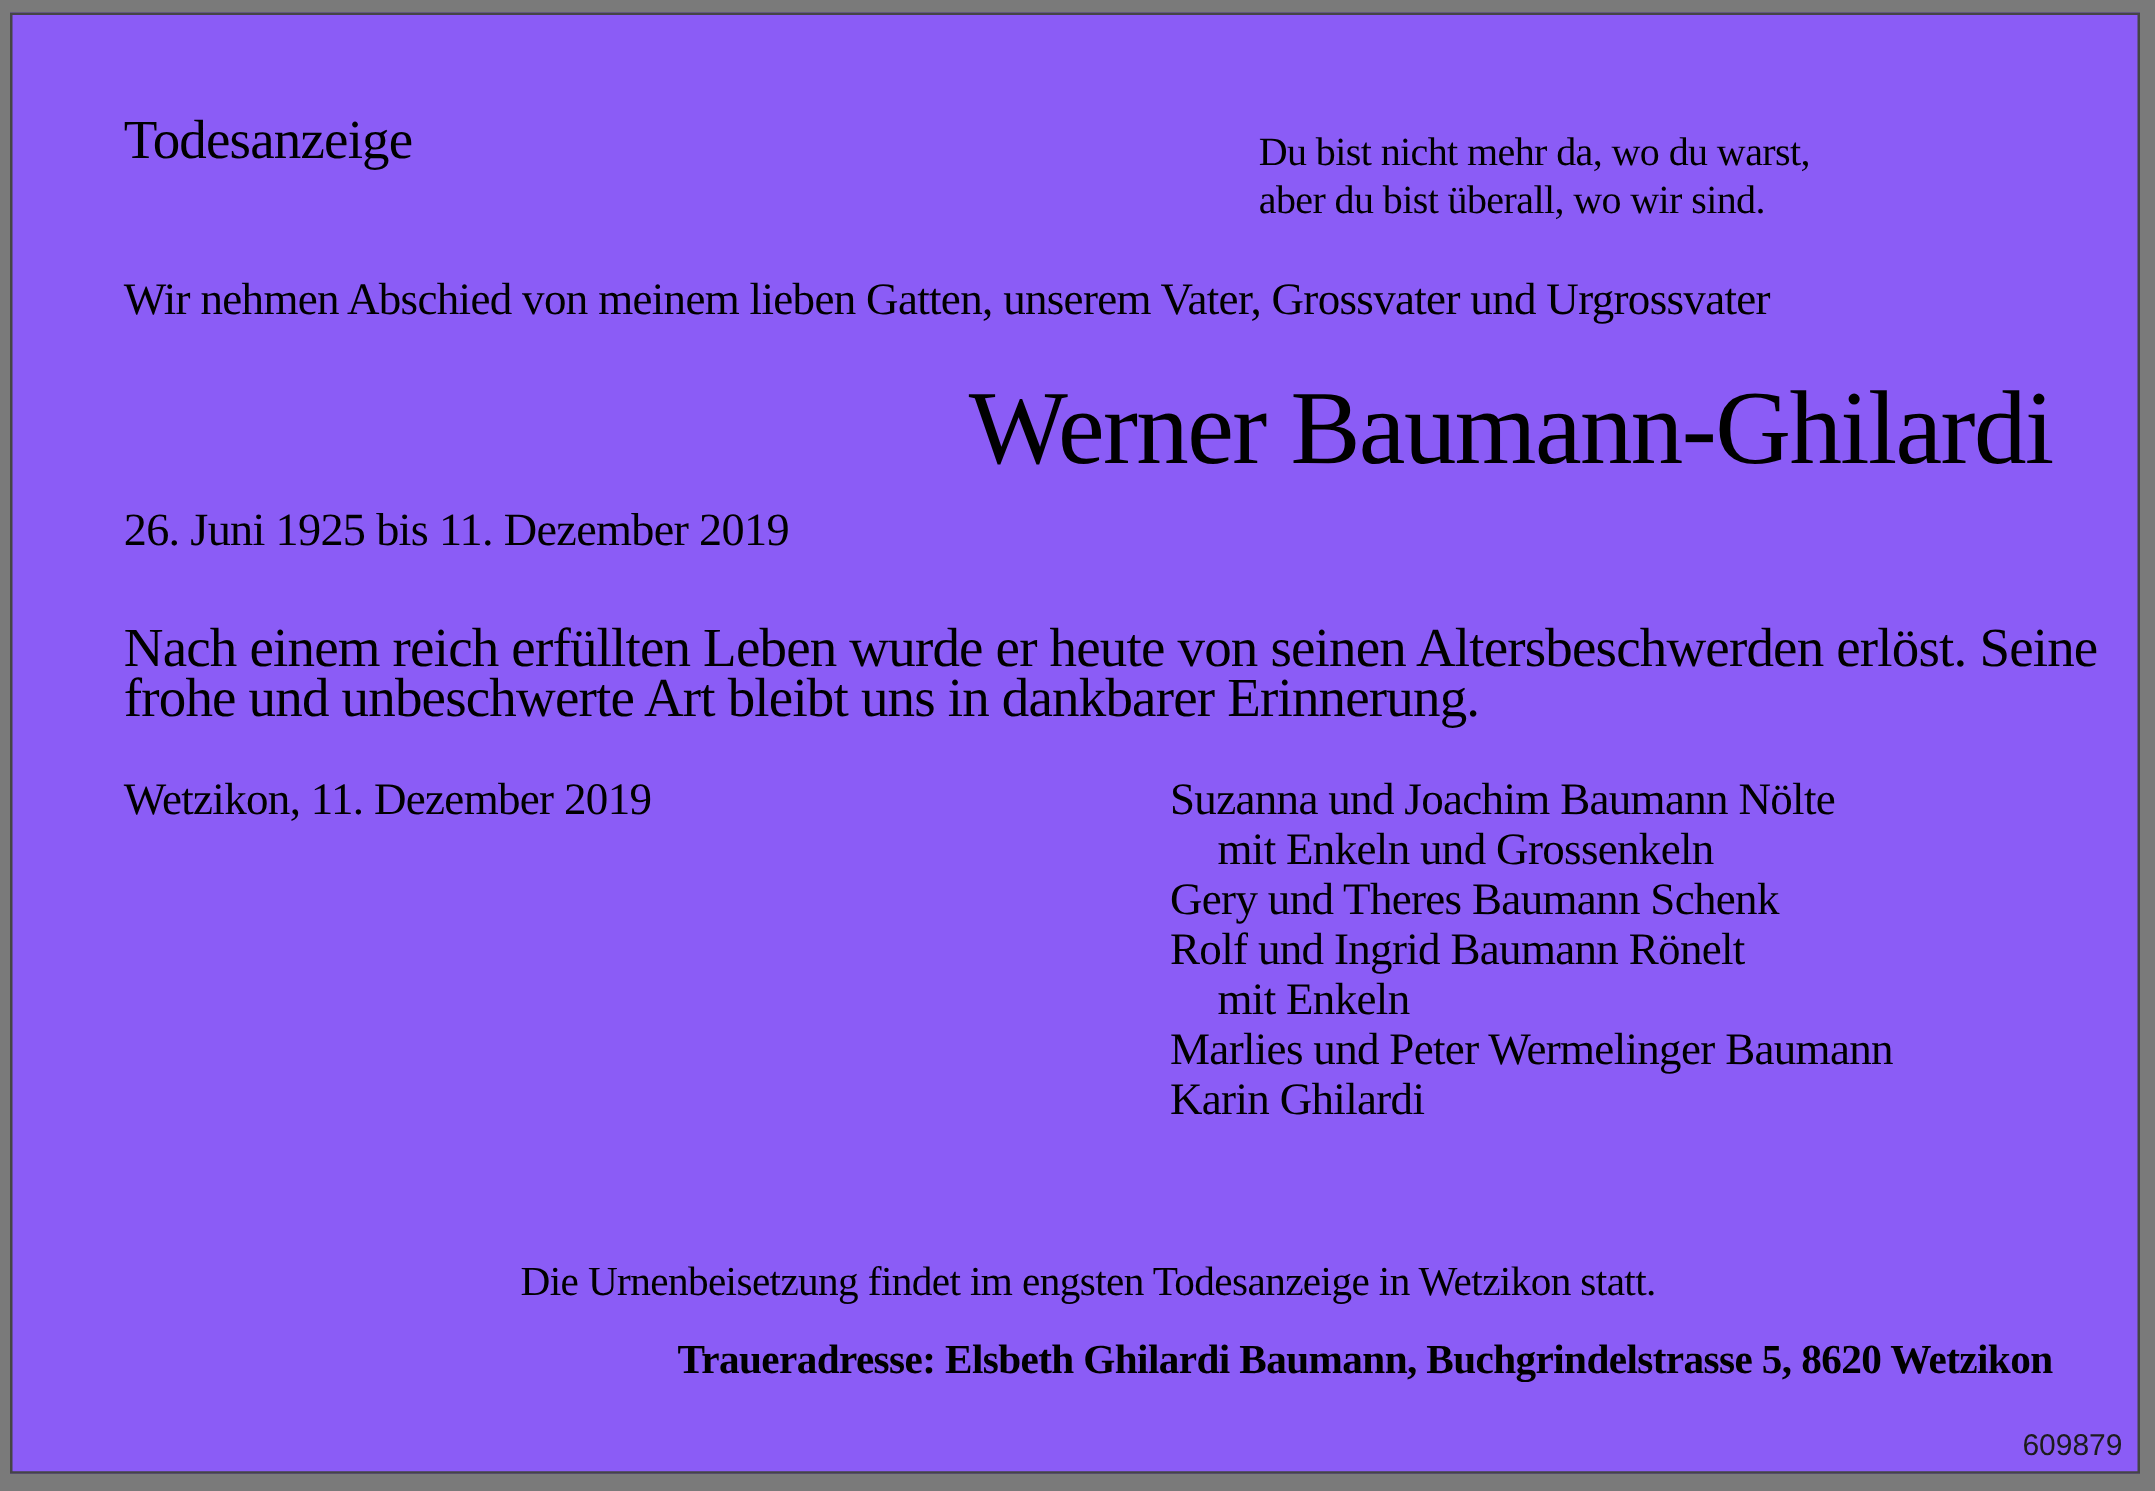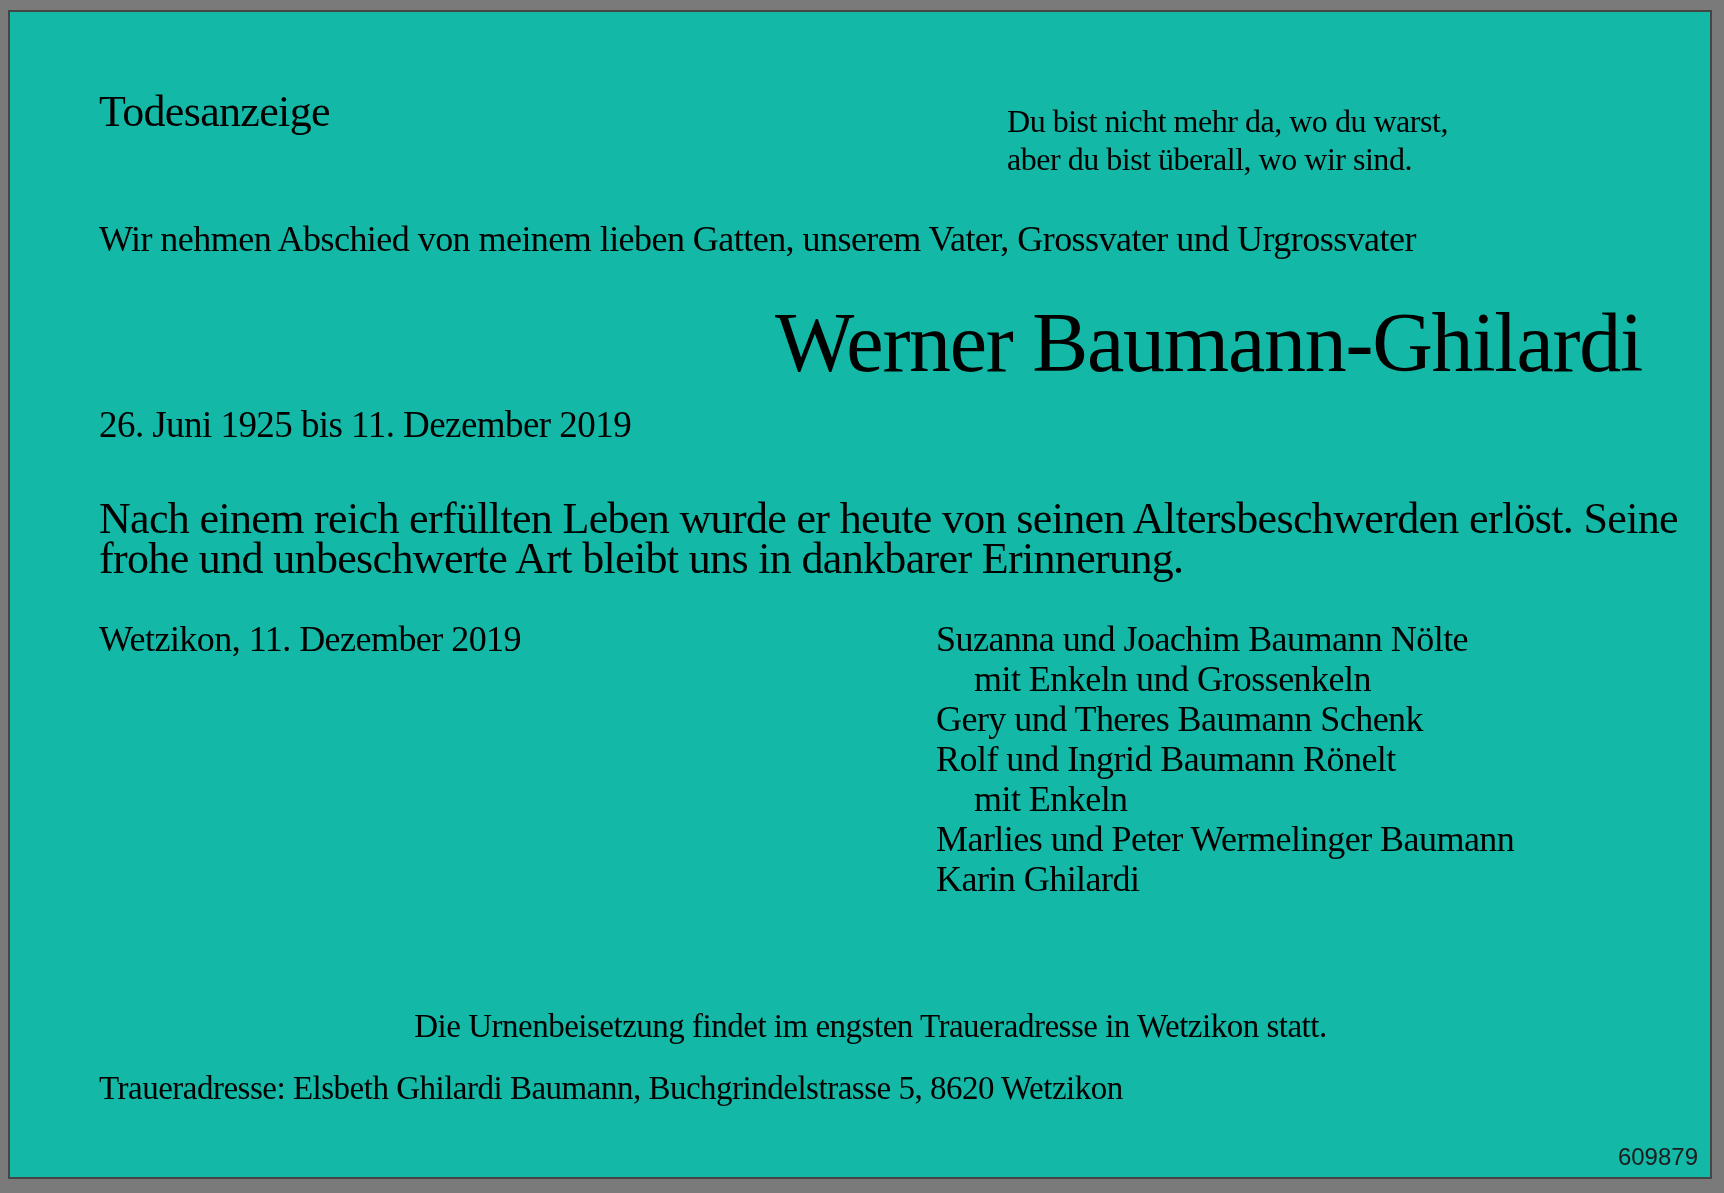--- a/index.html
+++ b/index.html
@@ -15,21 +15,21 @@
     font-family: "Liberation Serif", "DejaVu Serif", serif;
     color: #000;
   }
   .page {
     position: absolute;
     left: 8px;
     top: 10px;
     width: 1704px;
     height: 1169px;
     box-sizing: border-box;
-    background: #14b8a6;
+    background: #8b5cf6;
     border: 2px solid #454545;
   }
   .abs { position: absolute; }
   .serif-text { letter-spacing: -0.015em; }
 
   .notice-label {
     left: 89px;
     top: 76px;
     font-size: 44px;
     line-height: 48px;
@@ -99,22 +99,23 @@
     line-height: 37px;
     text-align: center;
     white-space: nowrap;
   }
   .mourning-address {
     left: 89px;
     top: 1058px;
     width: 1543px;
     font-size: 33px;
     line-height: 37px;
-    text-align: left;
+    text-align: right;
     white-space: nowrap;
+    font-weight: bold;
   }
   .notice-id {
     right: 12px;
     top: 1132px;
     font-family: "Liberation Sans", "DejaVu Sans", sans-serif;
     font-size: 24px;
     line-height: 26px;
     color: #1c1c1c;
     letter-spacing: 0;
   }
@@ -147,19 +148,19 @@
   <div class="abs serif-text mourners-list">
     <div>Suzanna und Joachim Baumann Nölte</div>
     <div class="indent">mit Enkeln und Grossenkeln</div>
     <div>Gery und Theres Baumann Schenk</div>
     <div>Rolf und Ingrid Baumann Rönelt</div>
     <div class="indent">mit Enkeln</div>
     <div>Marlies und Peter Wermelinger Baumann</div>
     <div>Karin Ghilardi</div>
   </div>
 
-  <div class="abs serif-text funeral-info">Die Urnenbeisetzung findet im engsten Traueradresse in Wetzikon statt.</div>
+  <div class="abs serif-text funeral-info">Die Urnenbeisetzung findet im engsten Todesanzeige in Wetzikon statt.</div>
 
   <div class="abs serif-text mourning-address">Traueradresse: Elsbeth Ghilardi Baumann, Buchgrindelstrasse 5, 8620 Wetzikon</div>
 
   <div class="abs notice-id">609879</div>
 
 </div>
 
 </body></html>

